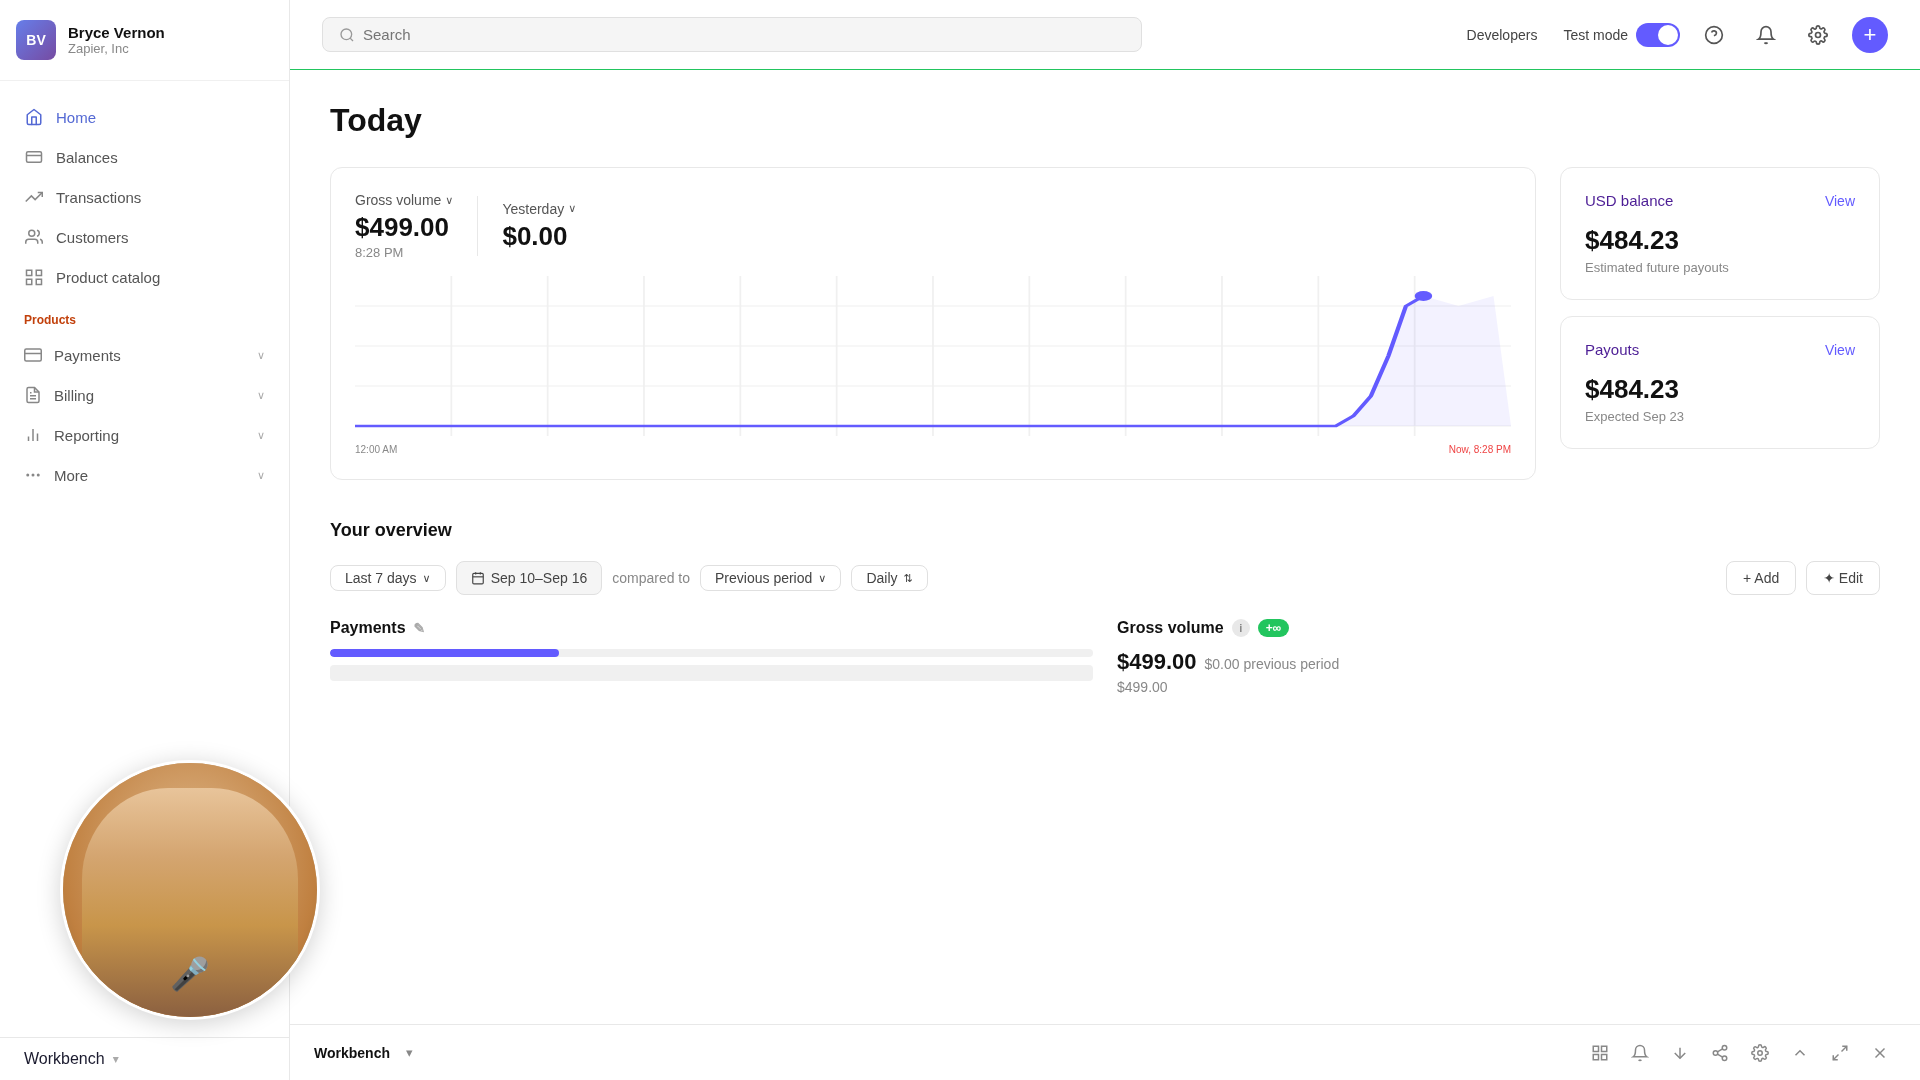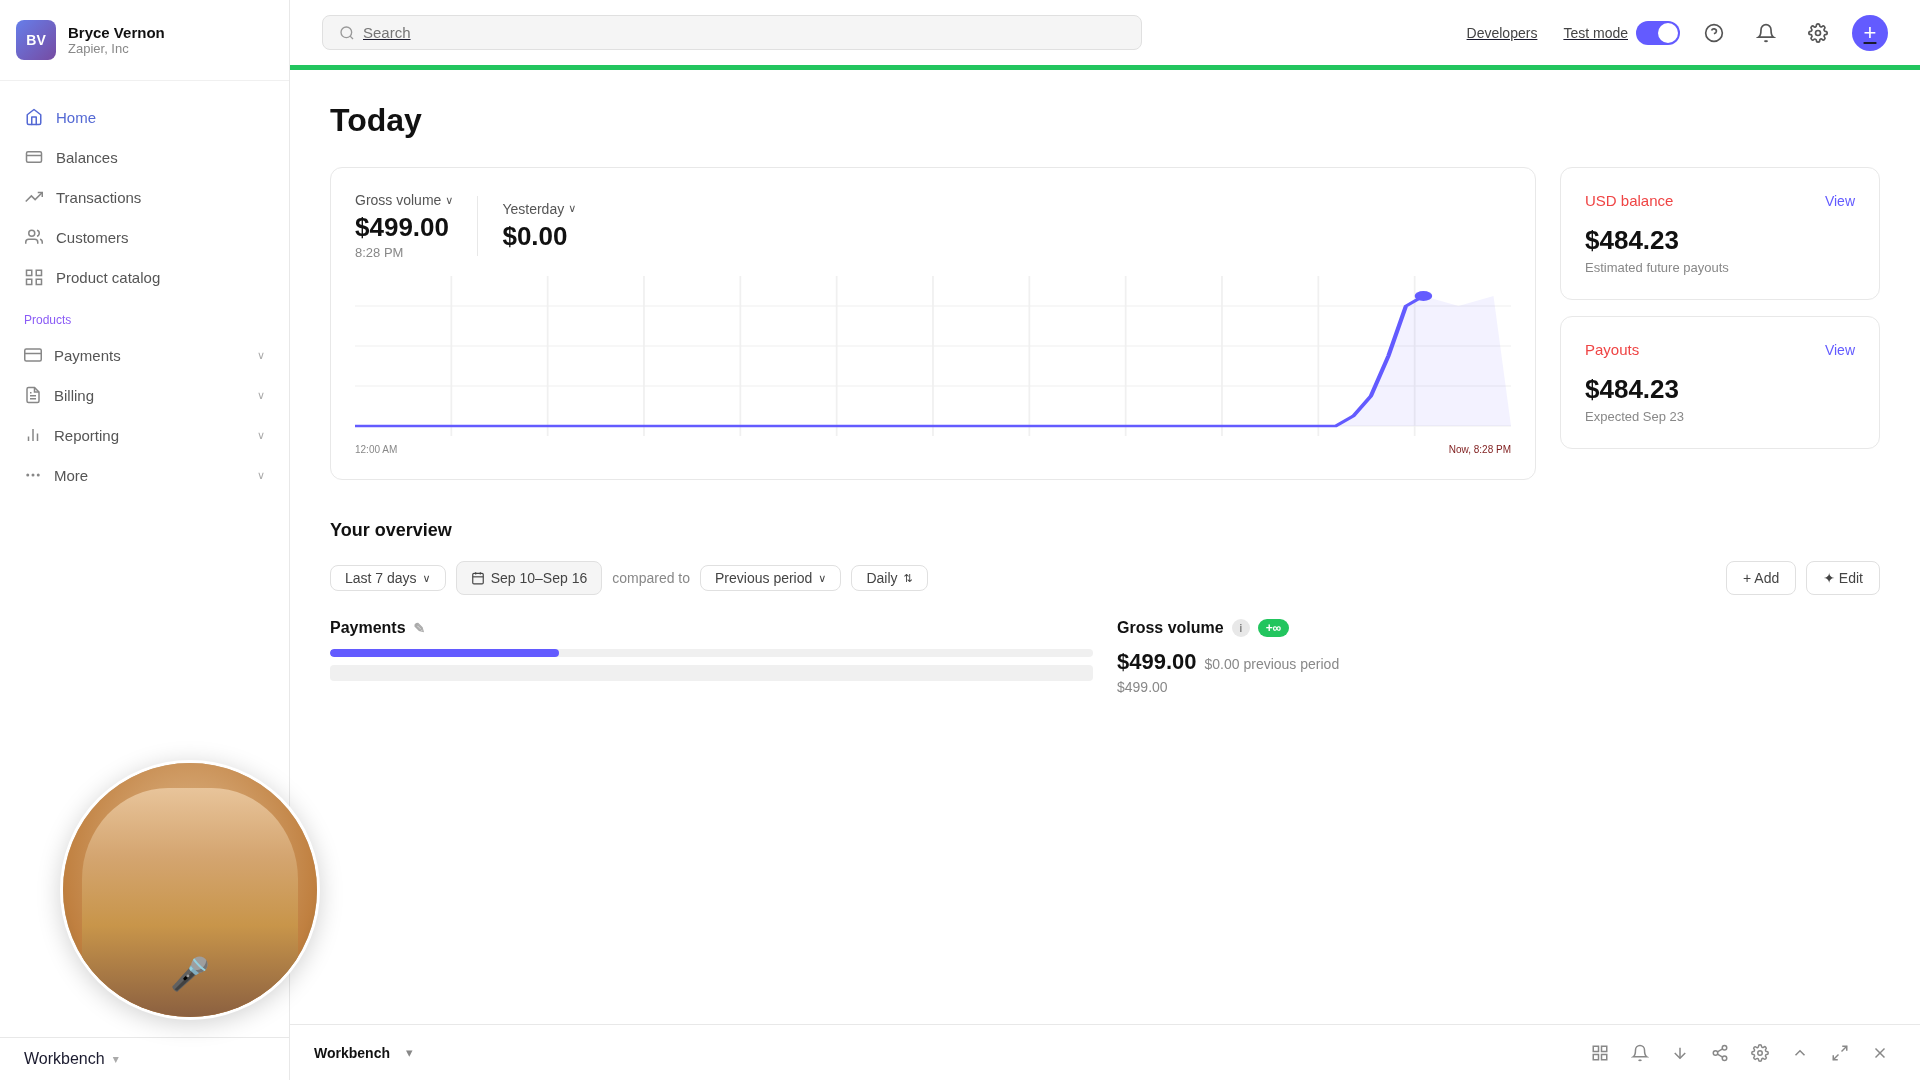--- a/index.html
+++ b/index.html
@@ -12,31 +12,31 @@
     .sidebar { width: 290px; min-width: 290px; border-right: 1px solid #e8e8e8; padding: 0; display: flex; flex-direction: column; background: #fff; }
     .sidebar-header { padding: 20px 16px; display: flex; align-items: center; gap: 12px; border-bottom: 1px solid #f0f0f0; }
     .sidebar-avatar { width: 40px; height: 40px; border-radius: 8px; background: linear-gradient(135deg, #667eea, #764ba2); display: flex; align-items: center; justify-content: center; color: white; font-weight: bold; font-size: 14px; }
     .sidebar-user-name { font-weight: 600; font-size: 15px; color: #111; }
     .sidebar-user-company { font-size: 13px; color: #888; }
     .sidebar-nav { padding: 16px 0; }
     .nav-item { display: flex; align-items: center; gap: 12px; padding: 10px 24px; cursor: pointer; font-size: 15px; color: #555; border-radius: 0; transition: background 0.15s; }
     .nav-item.active { color: #5469d4; font-weight: 500; }
     .nav-item .nav-icon { width: 20px; height: 20px; display: flex; align-items: center; justify-content: center; opacity: 0.7; }
     .nav-item.active .nav-icon { opacity: 1; }
-    .sidebar-section-title { font-size: 12px; font-weight: 400; color: #8b5cf6; padding: 16px 24px 8px; text-transform: none; letter-spacing: 0; }
+    .sidebar-section-title { font-size: 12px; font-weight: 700; color: #c2410c; padding: 16px 24px 8px; text-transform: none; letter-spacing: 0; }
     .nav-item-row { display: flex; align-items: center; justify-content: space-between; width: 100%; }
     .nav-chevron { font-size: 11px; color: #aaa; }
     .sidebar-footer { padding: 12px 24px; border-top: 1px solid #e8e8e8; display: flex; align-items: center; gap: 8px; cursor: pointer; }
     .footer-chevron { font-size: 12px; color: #aaa; }
 
     
     .main { flex: 1; display: flex; flex-direction: column; overflow: hidden; }
 
     
-    .top-header { height: 70px; border-bottom: 5px solid #22c55e; display: flex; align-items: center; padding: 0 32px; gap: 20px; background: #fff; text-decoration: underline; }
+    .top-header { height: 70px; border-bottom: 1px solid #22c55e; display: flex; align-items: center; padding: 0 32px; gap: 20px; background: #fff; }
     .search-bar { flex: 1; max-width: 820px; display: flex; align-items: center; background: #f5f5f5; border: 1px solid #e0e0e0; border-radius: 8px; padding: 8px 16px; gap: 8px; }
     .search-input { border: none; background: transparent; font-size: 15px; color: #555; outline: none; flex: 1; }
     .search-icon-svg { color: #999; font-size: 16px; }
     .header-right { display: flex; align-items: center; gap: 16px; margin-left: auto; }
     .header-btn { font-size: 14px; color: #444; cursor: pointer; padding: 6px 10px; border-radius: 6px; border: none; background: none; }
     .toggle-wrapper { display: flex; align-items: center; gap: 8px; }
     .toggle-label { font-size: 14px; color: #444; }
     .toggle-switch { width: 44px; height: 24px; background: #635bff; border-radius: 12px; position: relative; cursor: pointer; }
     .toggle-knob { width: 20px; height: 20px; background: white; border-radius: 50%; position: absolute; top: 2px; right: 2px; }
     .header-icon-btn { width: 36px; height: 36px; display: flex; align-items: center; justify-content: center; border-radius: 50%; cursor: pointer; color: #555; font-size: 18px; }
@@ -52,26 +52,26 @@
     .chart-header { display: flex; align-items: center; gap: 24px; margin-bottom: 8px; }
     .metric-group { display: flex; flex-direction: column; }
     .metric-label { font-size: 14px; color: #555; display: flex; align-items: center; gap: 4px; }
     .metric-label .chevron { font-size: 11px; }
     .metric-value { font-size: 26px; font-weight: 600; color: #111; margin-top: 4px; }
     .metric-time { font-size: 13px; color: #888; margin-top: 2px; }
     .separator { width: 1px; background: #e8e8e8; height: 60px; }
     .chart-area { position: relative; height: 160px; margin-top: 16px; }
     .chart-svg { width: 100%; height: 100%; }
     .chart-x-labels { display: flex; justify-content: space-between; margin-top: 8px; font-size: 10px; color: #888; }
-    .x-label-now { color: #7f1d1d; text-align: center; }
+    .x-label-now { color: #ef4444; text-align: center; }
 
     .right-cards { display: flex; flex-direction: column; gap: 16px; width: 320px; }
     .info-card { background: #fff; border: 1px solid #e8e8e8; border-radius: 12px; padding: 24px; }
     .info-card-header { display: flex; align-items: center; justify-content: space-between; margin-bottom: 16px; }
-    .info-card-title { font-size: 15px; color: #ef4444; font-weight: 500; }
+    .info-card-title { font-size: 15px; color: #4c1d95; font-weight: 500; }
     .info-card-link { font-size: 14px; color: #635bff; cursor: pointer; }
     .info-card-value { font-size: 26px; font-weight: 600; color: #111; }
     .info-card-sub { font-size: 13px; color: #888; margin-top: 4px; }
 
     
     .overview-title { font-size: 18px; font-weight: 600; color: #111; margin-bottom: 20px; }
     .overview-filters { display: flex; align-items: center; gap: 10px; margin-bottom: 24px; flex-wrap: wrap; }
     .filter-btn { display: flex; align-items: center; gap: 6px; padding: 4px 14px; border: 1px solid #e0e0e0; border-radius: 8px; font-size: 14px; color: #444; cursor: pointer; background: #fff; }
     .filter-btn .chevron { font-size: 11px; }
     .date-badge { background: #f5f5f5; border: 1px solid #e0e0e0; border-radius: 8px; padding: 8px 14px; font-size: 14px; color: #444; display: flex; align-items: center; gap: 6px; }

